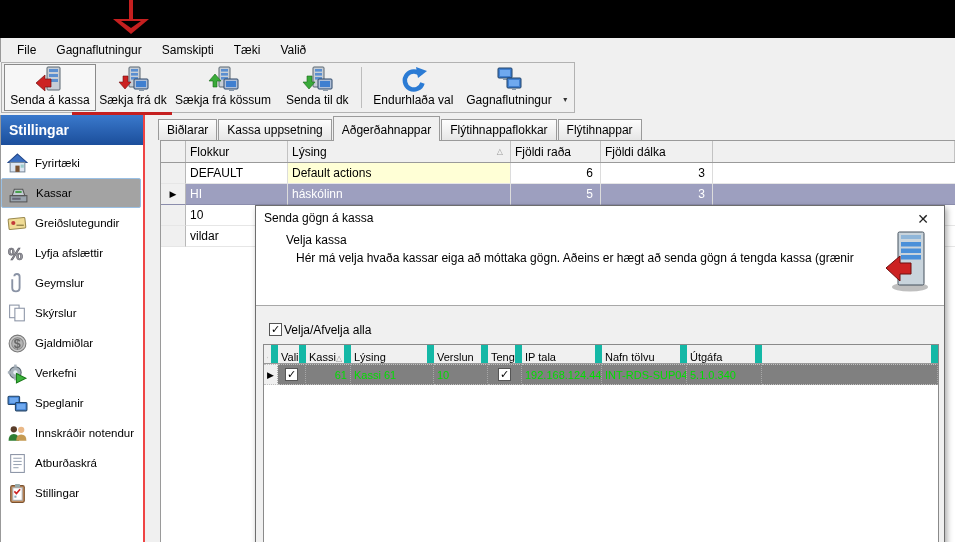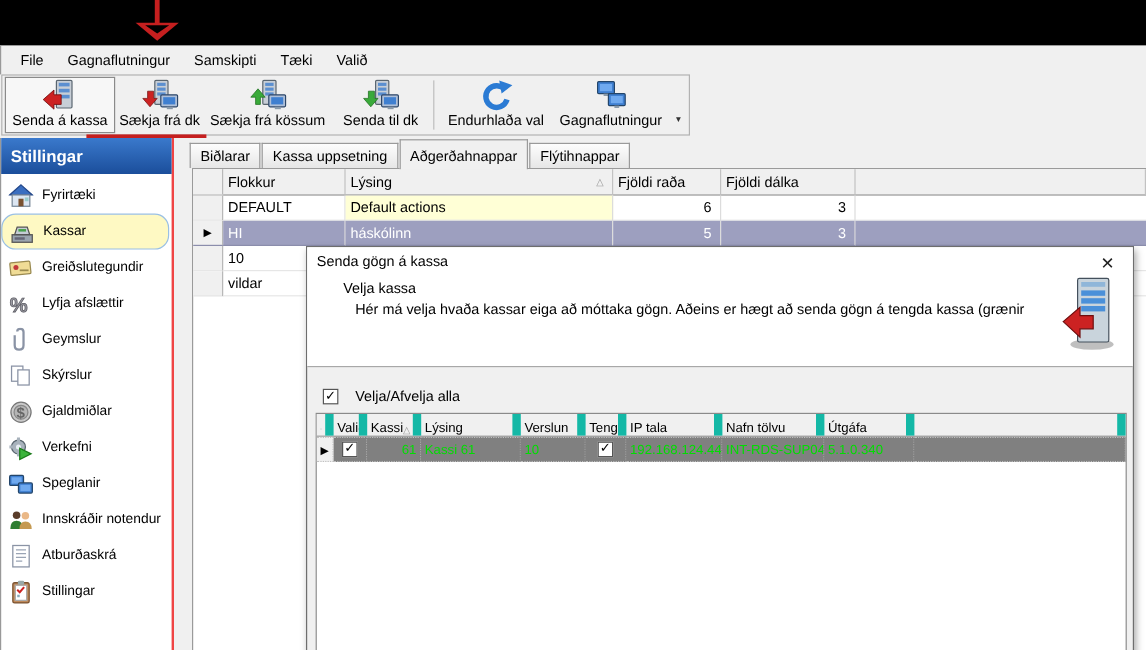--- a/index.html
+++ b/index.html
@@ -27,21 +27,21 @@
   .toverflow::after{content:"▾"}
 
   
   .annot-underline{position:absolute;left:72px;top:112px;width:100px;height:3px;background:#c51f1f;z-index:60}
 
   
   .sidebar{position:absolute;left:0;top:115px;width:145px;height:427px;background:#fff;border-right:2px solid #ef4444;border-left:1px solid #999}
   .sidebar-header{height:30px;background:linear-gradient(#3a79cc,#1b4e9b);color:#fff;font-weight:bold;font-size:14px;display:flex;align-items:center;padding-left:8px}
   .side-items{padding-top:3px}
   .side-item{display:flex;align-items:center;height:30px;padding-left:5px;gap:7px;font-size:11.5px}
-  .side-item.selected{background:#fef9c3;border:1px solid #9ac0e4;border-radius:12px;margin-right:2px}
+  .side-item.selected{background:#a3a3a3;border:1px solid #9ac0e4;border-radius:2px;margin-right:2px}
   .sicon{width:22px;height:22px;flex:0 0 22px;display:flex;align-items:center;justify-content:center}
   .sicon svg{width:21px;height:21px}
 
   .splitter{position:absolute;left:147px;top:115px;width:10px;height:427px;background:#f0f0f0}
 
   
   .content{position:absolute;left:157px;top:115px;width:798px;height:427px;background:#f0f0f0}
   .tabs{display:flex;height:25px;align-items:flex-end;padding-left:1px;position:relative;z-index:2}
   .tab{border:1px solid #9a9a9a;border-bottom:none;background:linear-gradient(#fdfdfd,#e6e6e6);padding:0 8px;height:21px;line-height:20px;margin-right:1px;white-space:nowrap}
   .tab.active{height:25px;line-height:26px;background:#f0f0f0;margin-bottom:-1px}
@@ -66,21 +66,21 @@
 
   
   .dialog{position:absolute;left:255px;top:205px;width:690px;height:400px;background:#f0f0f0;border:1px solid #6e6e6e;box-shadow:2px 3px 6px rgba(0,0,0,.35);z-index:100}
   .dlg-head{position:relative;height:100px;background:#fff;border-bottom:1px solid #a8a8a8}
   .dlg-title{position:absolute;left:8px;top:5px}
   .dlg-close{position:absolute;right:12px;top:4px;width:18px;height:18px;display:flex;align-items:center;justify-content:center;font-size:14px;color:#222}
   .dlg-close::after{content:"✕"}
   .dlg-heading{position:absolute;left:30px;top:27px;font-weight:normal}
   .dlg-desc{position:absolute;left:40px;top:45px;right:70px;white-space:nowrap;overflow:hidden}
   .dlg-icon{position:absolute;right:12px;top:24px;width:48px;height:64px}
-  .dlg-check{position:absolute;left:13px;top:117px;display:flex;align-items:center;gap:14px}
+  .dlg-check{position:absolute;left:13px;top:117px;display:flex;gap:2px}
   .cb{width:13px;height:13px;background:#fff;border:1px solid #555;font-size:11px;line-height:11px;text-align:center;color:#000}
   .cb[data-checked="true"]::after{content:"✓"}
   .dtable{position:absolute;left:7px;top:138px;width:676px;bottom:0;background:#fff;border:1px solid #8a8a8a}
   .dhead{display:flex;height:19px;background:#f0f0f0;border-bottom:1px solid #9a9a9a;font-size:11px}
   .dhead .dcell{border-right:7px solid #14b8a6;display:flex;align-items:flex-end;padding:0 3px;white-space:nowrap;overflow:hidden}
   .drow{display:flex;height:21px;font-size:11px}
   .drow .dcell{display:flex;align-items:center;padding:0 3px;white-space:nowrap;overflow:hidden}
   .d0{width:14px;padding:0}.d1{width:28px}.d2{width:45px}.d3{width:83px}.d4{width:54px}.d5{width:34px}.d6{width:80px}.d7{width:85px}.d8{width:75px}.d9{flex:1;border-right:none}
   .drow.selected{background:#808080;color:#00dd00}
   .drow.selected .dcell{border-right:1px dotted #a8a8a8;border-top:1px dotted #c0c0c0;border-bottom:1px dotted #c0c0c0}
@@ -328,20 +328,21 @@
       </div>
     </div>
   </div>
   <div class="splitter"></div>
 
   <div class="content">
     <div class="tabs">
       <div class="tab">Biðlarar</div>
       <div class="tab">Kassa uppsetning</div>
       <div class="tab active">Aðgerðahnappar</div>
+      <div class="tab">Flýtihnappaflokkar</div>
       <div class="tab">Flýtihnappar</div>
     </div>
 
     <div class="tablewrap">
       <div class="mhead">
         <div class="mcell m0"></div>
         <div class="mcell m1">
             <span class="hlabel">Flokkur</span>
           </div>
         <div class="mcell m2">

